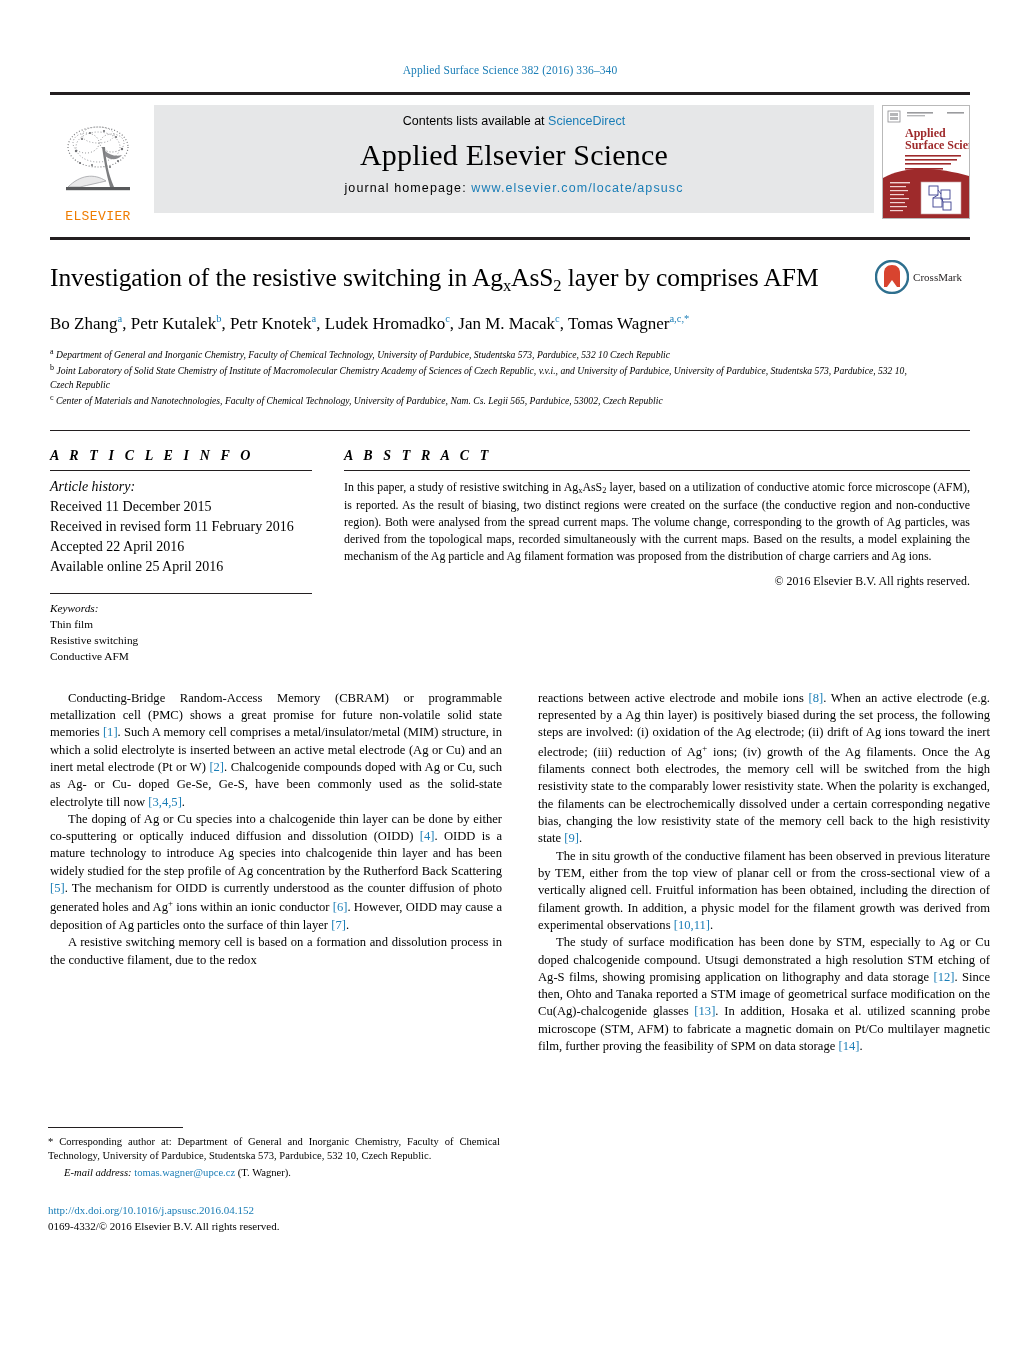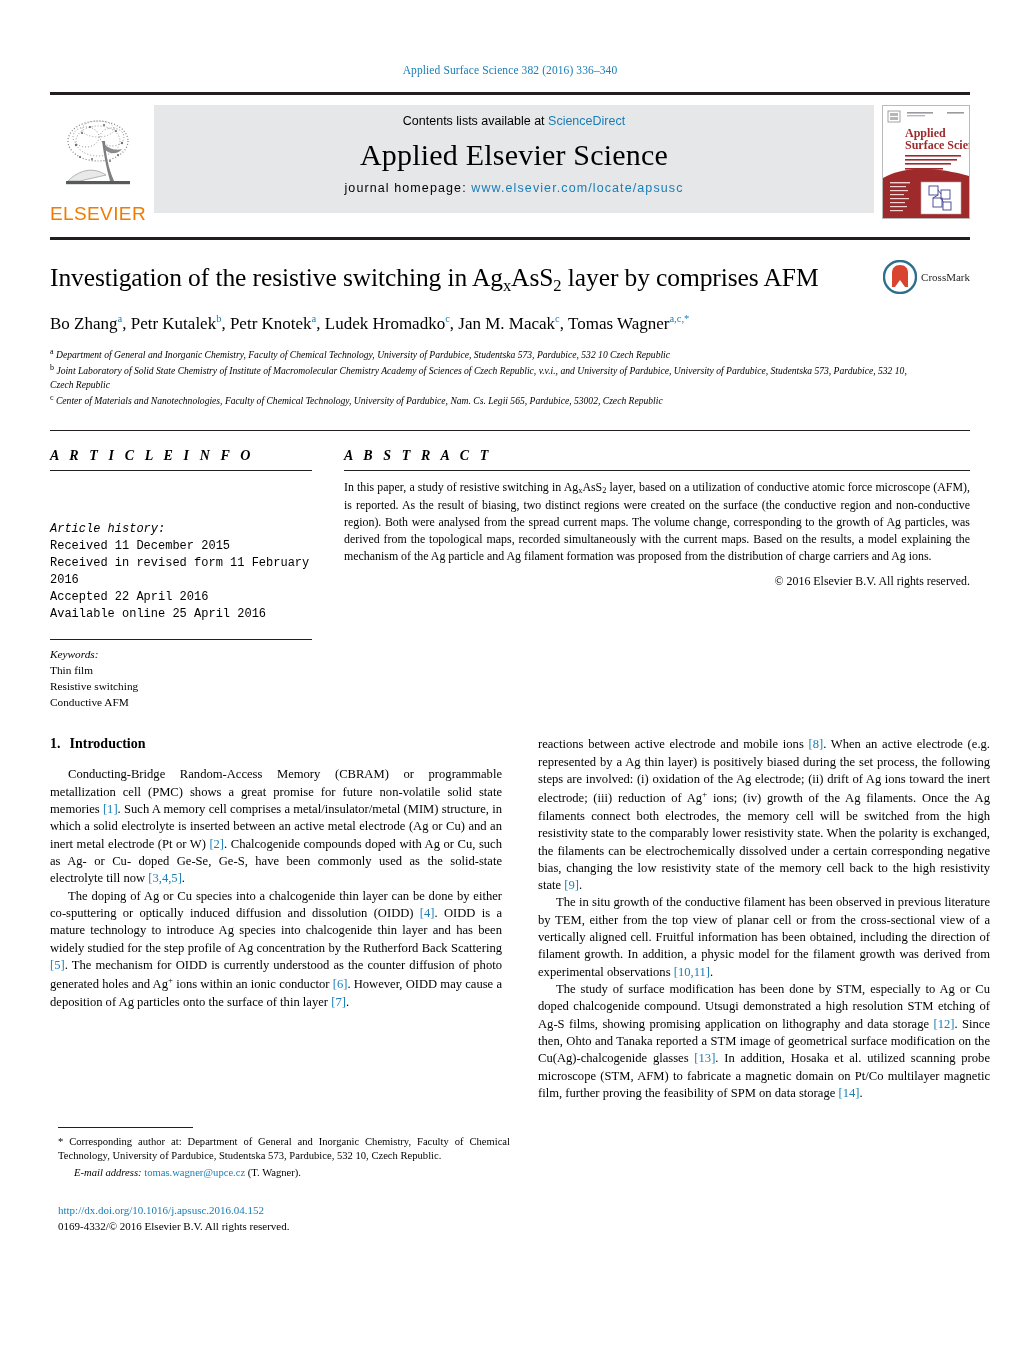--- a/index.html
+++ b/index.html
@@ -48,23 +48,23 @@
     flex-direction: column;
     justify-content: flex-end;
     align-items: center;
   }
   .tree-mark {
     width: 80px;
     height: 88px;
     position: relative;
   }
   .elsevier-word {
-    font-family: Liberation Sans, sans-serif;
+    font-family: Liberation Mono, monospace;
     color: #ef7c00;
-    font-size: 19px;
+    font-size: 13px;
     letter-spacing: .4px;
     line-height: 1;
     margin-top: 1px;
   }
   .banner-center {
     flex: 1 1 auto;
     background: #e6e7e8;
     margin: 0 8px 0 8px;
     display: flex;
     flex-direction: column;
@@ -125,21 +125,21 @@
     margin: 0;
     width: 800px;
     letter-spacing: -.1px;
   }
   h1.article-title sub {
     font-size: 65%;
     vertical-align: -.28em;
   }
   .crossmark {
     position: absolute;
-    right: 0;
+    right: 8px;
     top: 20px;
     display: flex;
     align-items: center;
     gap: 4px;
   }
   .cm-badge {
     width: 34px;
     height: 34px;
   }
   .cm-label {
@@ -185,25 +185,24 @@
   .sec-head {
     font-family: "Liberation Serif", serif;
     font-size: 14px;
     font-weight: bold;
     letter-spacing: 3.6px;
     margin-bottom: 6px;
     font-style: italic;
   }
   .thin-rule { border-top: .9px solid #231f20; }
   .hist {
-    font-family: Liberation Mono, monospace;
-    font-size: 12px;
+    font-family: Liberation Serif, serif;
+    font-size: 14px;
     line-height: 1.42;
     padding-top: 6px;
-    margin-top: 44px;
   }
   .hist .lbl { font-style: italic; }
   .kw {
     font-family: "Liberation Serif", serif;
     font-size: 11.3px;
     line-height: 1.42;
     padding-top: 6px;
   }
   .kw .lbl { font-style: italic; }
   .kw-rule { margin-top: 16px; }
@@ -246,21 +245,21 @@
     text-indent: 18px;
     hyphens: auto;
   }
   p.bt.cont { text-indent: 0; }
   .ref { color: #1a7db6; }
   sup.ch { font-size: 70%; vertical-align: super; }
 
   
   .footnotes {
     position: absolute;
-    left: 58px;
+    left: 48px;
     top: 1127px;
     width: 452px;
   }
   .fn-rule {
     border-top: 1.2px solid #231f20;
     width: 135px;
     margin-bottom: 7px;
   }
   .fn {
     font-family: "Liberation Serif", serif;
@@ -418,24 +417,24 @@
         <div class="sec-head">A B S T R A C T</div>
         <div class="thin-rule"></div>
         <div class="abstract-body"><span>In this paper, a study of resistive switching in Ag</span><sub>x</sub><span>AsS</span><sub>2</sub><span> layer, based on a utilization of conductive atomic force microscope (AFM), is reported. As the result of biasing, two distinct regions were created on the surface (the conductive region and non-conductive region). Both were analysed from the spread current maps. The volume change, corresponding to the growth of Ag particles, was derived from the topological maps, recorded simultaneously with the current maps. Based on the results, a model explaining the mechanism of the Ag particle and Ag filament formation was proposed from the distribution of charge carriers and Ag ions.</span></div>
         <div class="copyright">© 2016 Elsevier B.V. All rights reserved.</div>
       </div>
     </div>
   </div>
 
   <div class="body-wrap">
     <div class="bodycol">
-      <h2 class="section"><span class="num">1.</span><span>Introduction</span></h2>
       <div>
           <p class="bt"><span>Conducting-Bridge Random-Access Memory (CBRAM) or programmable metallization cell (PMC) shows a great promise for future non-volatile solid state memories </span><span class="ref">[1]</span><span>. Such A memory cell comprises a metal/insulator/metal (MIM) structure, in which a solid electrolyte is inserted between an active metal electrode (Ag or Cu) and an inert metal electrode (Pt or W) </span><span class="ref">[2]</span><span>. Chalcogenide compounds doped with Ag or Cu, such as Ag- or Cu- doped Ge-Se, Ge-S, have been commonly used as the solid-state electrolyte till now </span><span class="ref">[3,4,5]</span><span>.</span></p>
           <p class="bt"><span>The doping of Ag or Cu species into a chalcogenide thin layer can be done by either co-sputtering or optically induced diffusion and dissolution (OIDD) </span><span class="ref">[4]</span><span>. OIDD is a mature technology to introduce Ag species into chalcogenide thin layer and has been widely studied for the step profile of Ag concentration by the Rutherford Back Scattering </span><span class="ref">[5]</span><span>. The mechanism for OIDD is currently understood as the counter diffusion of photo generated holes and Ag</span><sup class="ch">+</sup><span> ions within an ionic conductor </span><span class="ref">[6]</span><span>. However, OIDD may cause a deposition of Ag particles onto the surface of thin layer </span><span class="ref">[7]</span><span>.</span></p>
+          <p class="bt"><span>A resistive switching memory cell is based on a formation and dissolution process in the conductive filament, due to the redox</span></p>
         </div>
     </div>
     <div class="bodycol">
       <div>
           <p class="bt cont"><span>reactions between active electrode and mobile ions </span><span class="ref">[8]</span><span>. When an active electrode (e.g. represented by a Ag thin layer) is positively biased during the set process, the following steps are involved: (i) oxidation of the Ag electrode; (ii) drift of Ag ions toward the inert electrode; (iii) reduction of Ag</span><sup class="ch">+</sup><span> ions; (iv) growth of the Ag filaments. Once the Ag filaments connect both electrodes, the memory cell will be switched from the high resistivity state to the comparably lower resistivity state. When the polarity is exchanged, the filaments can be electrochemically dissolved under a certain corresponding negative bias, changing the low resistivity state of the memory cell back to the high resistivity state </span><span class="ref">[9]</span><span>.</span></p>
           <p class="bt"><span>The in situ growth of the conductive filament has been observed in previous literature by TEM, either from the top view of planar cell or from the cross-sectional view of a vertically aligned cell. Fruitful information has been obtained, including the direction of filament growth. In addition, a physic model for the filament growth was derived from experimental observations </span><span class="ref">[10,11]</span><span>.</span></p>
           <p class="bt"><span>The study of surface modification has been done by STM, especially to Ag or Cu doped chalcogenide compound. Utsugi demonstrated a high resolution STM etching of Ag-S films, showing promising application on lithography and data storage </span><span class="ref">[12]</span><span>. Since then, Ohto and Tanaka reported a STM image of geometrical surface modification on the Cu(Ag)-chalcogenide glasses </span><span class="ref">[13]</span><span>. In addition, Hosaka et al. utilized scanning probe microscope (STM, AFM) to fabricate a magnetic domain on Pt/Co multilayer magnetic film, further proving the feasibility of SPM on data storage </span><span class="ref">[14]</span><span>.</span></p>
         </div>
     </div>
   </div>

